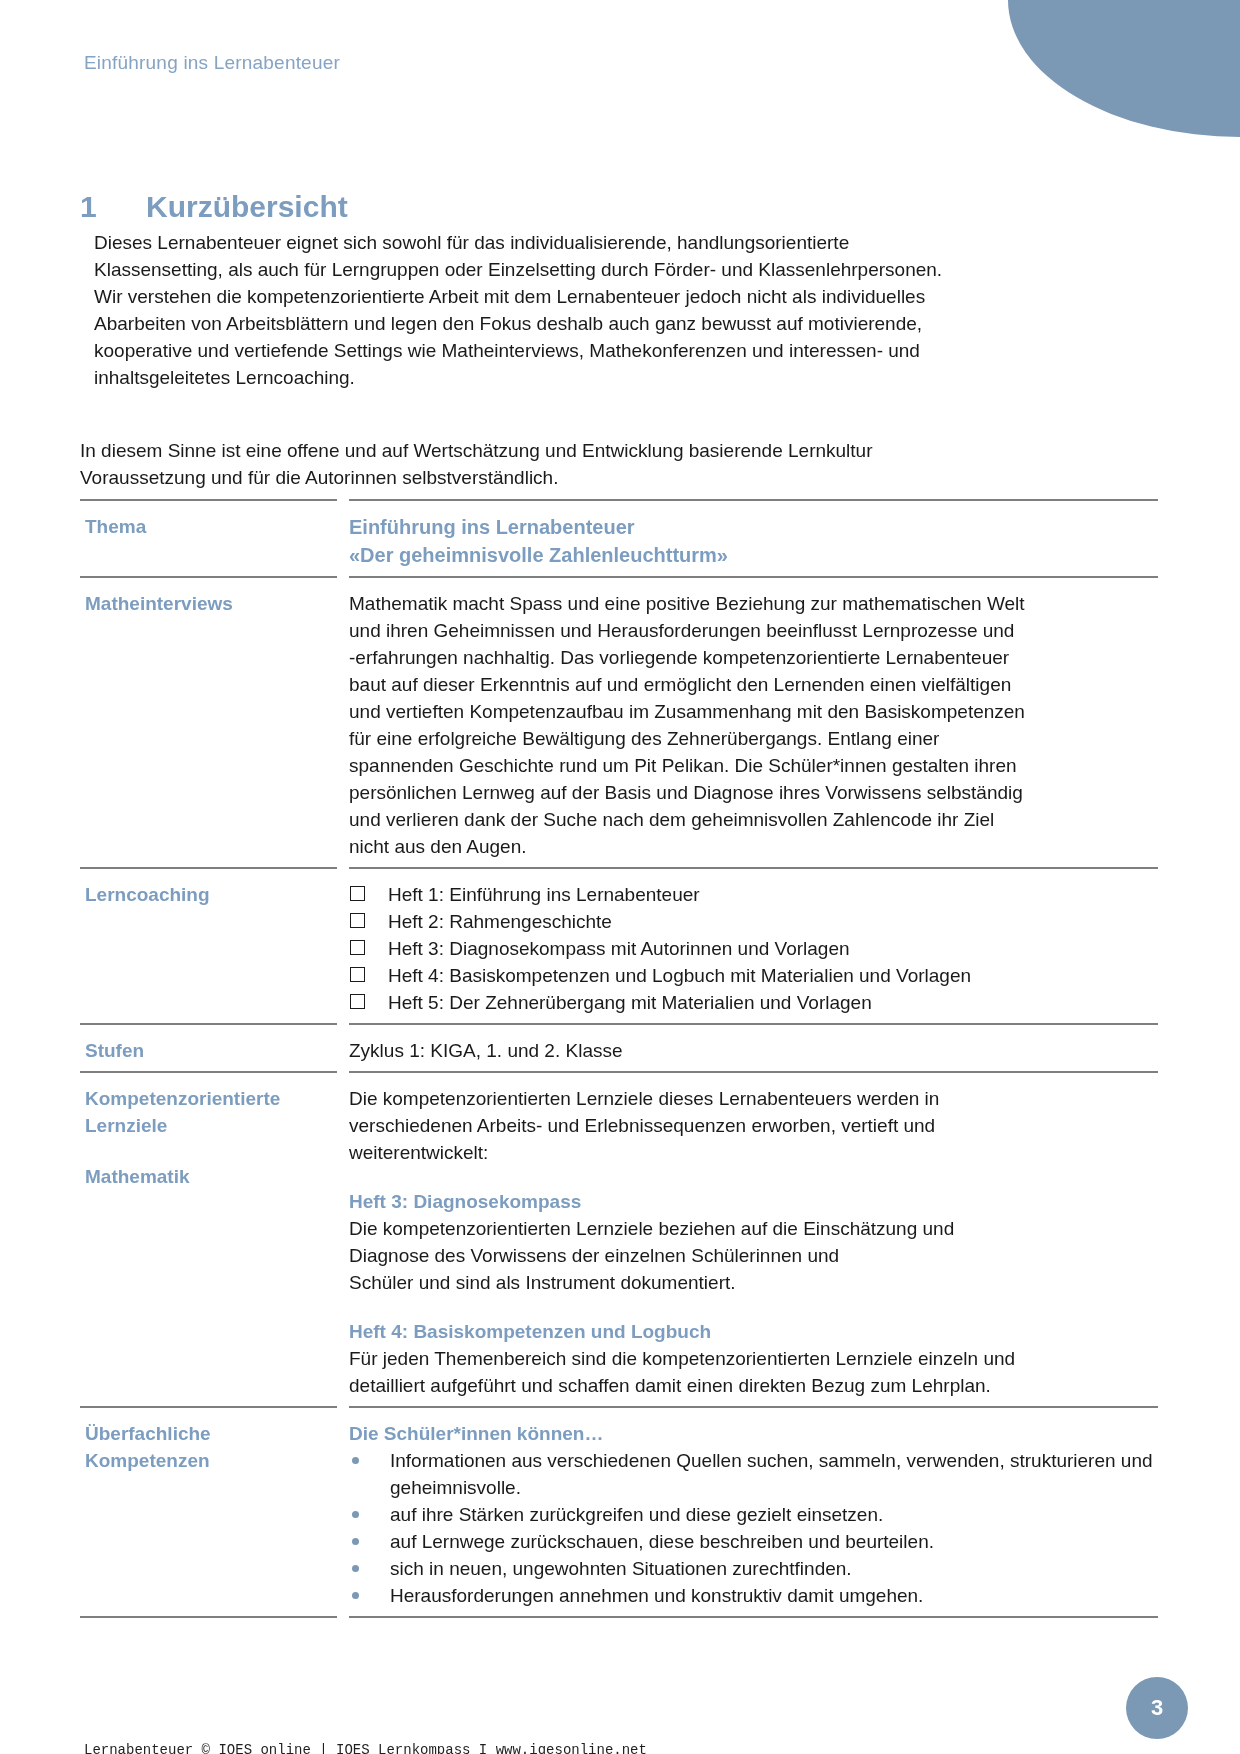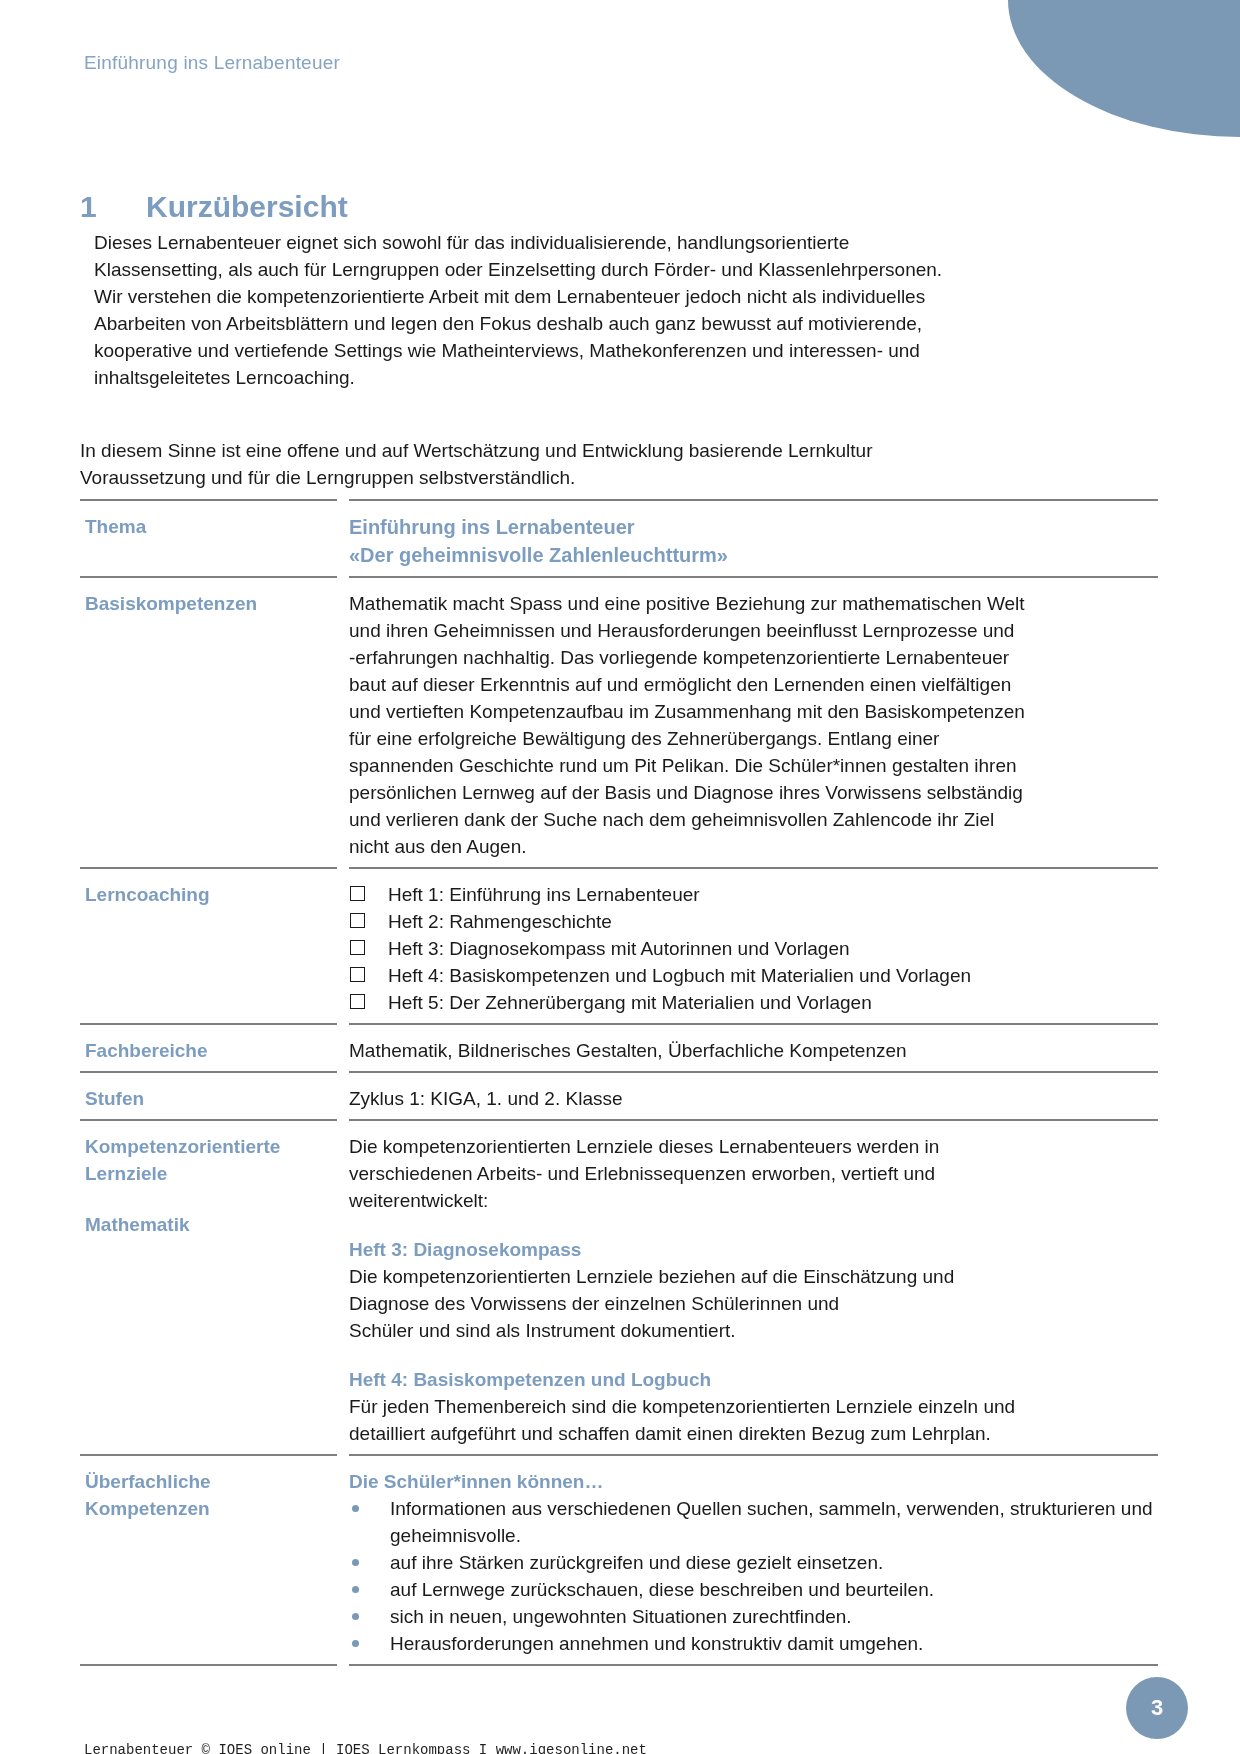--- a/index.html
+++ b/index.html
@@ -93,32 +93,32 @@
   <span>Kurzübersicht</span>
 </div>
 
 <p class="intro intro-1">Dieses Lernabenteuer eignet sich sowohl für das individualisierende, handlungsorientierte
 Klassensetting, als auch für Lerngruppen oder Einzelsetting durch Förder- und Klassenlehrpersonen.
 Wir verstehen die kompetenzorientierte Arbeit mit dem Lernabenteuer jedoch nicht als individuelles
 Abarbeiten von Arbeitsblättern und legen den Fokus deshalb auch ganz bewusst auf motivierende,
 kooperative und vertiefende Settings wie Matheinterviews, Mathekonferenzen und interessen- und
 inhaltsgeleitetes Lerncoaching.</p>
 <p class="intro intro-2">In diesem Sinne ist eine offene und auf Wertschätzung und Entwicklung basierende Lernkultur
-Voraussetzung und für die Lerngruppen selbstverständlich.</p>
+Voraussetzung und für die Autorinnen selbstverständlich.</p>
 
 <div class="ov-table">
 
   <div class="ov-row">
     <div class="ov-label">Thema</div>
     <div class="ov-content blue-strong pre title-lines">Einführung ins Lernabenteuer
 «Der geheimnisvolle Zahlenleuchtturm»</div>
   </div>
 
   <div class="ov-row">
-    <div class="ov-label">Basiskompetenzen</div>
+    <div class="ov-label">Matheinterviews</div>
     <div class="ov-content pre">Mathematik macht Spass und eine positive Beziehung zur mathematischen Welt
 und ihren Geheimnissen und Herausforderungen beeinflusst Lernprozesse und
 -erfahrungen nachhaltig. Das vorliegende kompetenzorientierte Lernabenteuer
 baut auf dieser Erkenntnis auf und ermöglicht den Lernenden einen vielfältigen
 und vertieften Kompetenzaufbau im Zusammenhang mit den Basiskompetenzen
 für eine erfolgreiche Bewältigung des Zehnerübergangs. Entlang einer
 spannenden Geschichte rund um Pit Pelikan. Die Schüler*innen gestalten ihren
 persönlichen Lernweg auf der Basis und Diagnose ihres Vorwissens selbständig
 und verlieren dank der Suche nach dem geheimnisvollen Zahlencode ihr Ziel
 nicht aus den Augen.</div>
@@ -148,24 +148,20 @@
           <span>Heft 4: Basiskompetenzen und Logbuch mit Materialien und Vorlagen</span>
         </div>
 
         <div class="check-item">
           <span class="checkbox"></span>
           <span>Heft 5: Der Zehnerübergang mit Materialien und Vorlagen</span>
         </div>
       </div>
   </div>
 
-  <div class="ov-row">
-    <div class="ov-label">Fachbereiche</div>
-    <div class="ov-content">Mathematik, Bildnerisches Gestalten, Überfachliche Kompetenzen</div>
-  </div>
 
   <div class="ov-row">
     <div class="ov-label">Stufen</div>
     <div class="ov-content">Zyklus 1: KIGA, 1. und 2. Klasse</div>
   </div>
 
   <div class="ov-row">
     <div class="ov-label">
       <div>Kompetenzorientierte Lernziele</div>
       <div class="sub-label">Mathematik</div>

